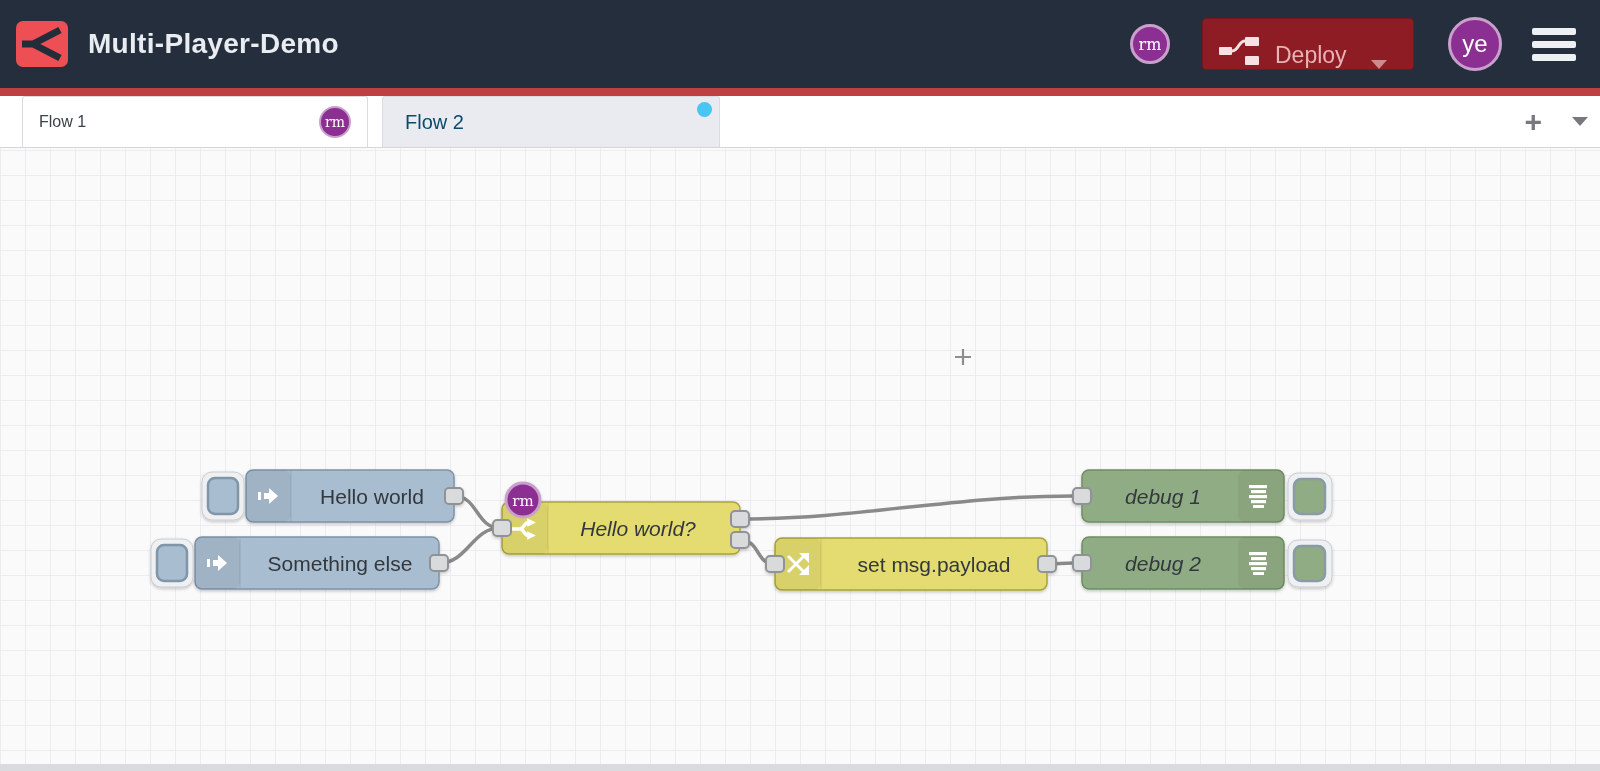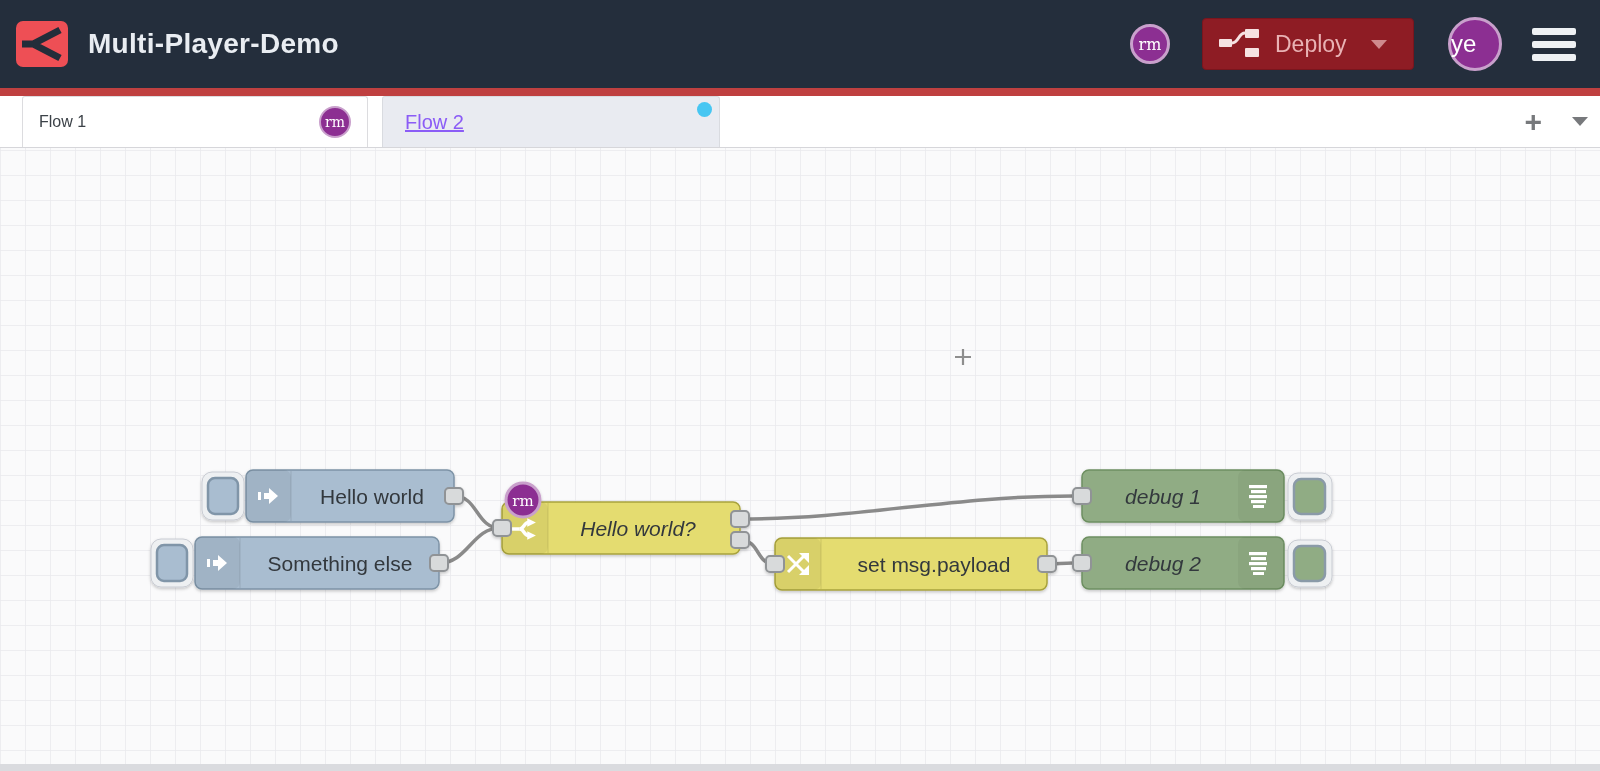--- a/index.html
+++ b/index.html
@@ -21,31 +21,31 @@
   }
   .spacer{flex:1;}
   .presence-badge{
     width:40px;height:40px;border-radius:50%;background:#8c2f92;
     border:3px solid #c9a0cc;display:flex;align-items:center;justify-content:center;
     color:#fff;font-family:"DejaVu Serif", serif;font-size:16px;margin-right:32px;
     box-sizing:border-box;
   }
   .deploy-btn{
     height:52px;min-width:212px;background:#8e1c24;border:1px solid #7a151d;
-    border-radius:4px;display:flex;align-items:center;gap:14px;
+    border-radius:4px;display:flex;align-items:flex-end;gap:14px;
     padding:0 16px;box-sizing:border-box;cursor:pointer;
   }
   .deploy-btn .deploy-label{color:#e9b2b4;font-size:23px;}
   .caret-down{
     width:0;height:0;border-left:8px solid transparent;border-right:8px solid transparent;
     border-top:9px solid #cf8a8d;margin-left:10px;
   }
   .avatar{
     width:54px;height:54px;border-radius:50%;background:#8c2f92;
-    border:3px solid #c9a0cc;display:flex;align-items:center;
+    border:3px solid #c9a0cc;display:flex;align-items:center;justify-content:center;
     color:#fff;font-size:24px;margin-left:34px;margin-right:30px;box-sizing:border-box;
   }
   .hamburger{display:flex;flex-direction:column;gap:6px;cursor:pointer;}
   .hamburger span{display:block;width:44px;height:7px;background:#eef1f4;border-radius:2px;}
 
   
   .deploy-line{height:8px;background:#bf4040;flex:0 0 auto;}
 
   
   .tabbar{
@@ -57,21 +57,21 @@
     width:346px;margin-left:22px;background:#fff;
     border:1px solid #dcdcdf;border-bottom:none;border-radius:3px 3px 0 0;
     padding-left:16px;
   }
   .tab.active .tab-label{font-size:16px;color:#3c4248;}
   .tab.inactive{
     width:338px;margin-left:14px;background:#e9ebf1;
     border:1px solid #d9dbe0;border-bottom:none;border-radius:3px 3px 0 0;
     padding-left:22px;
   }
-  .tab.inactive .tab-label{font-size:20px;color:#8b5cf6;text-decoration:underline;}
+  .tab.inactive .tab-label{font-size:20px;color:#0c4a6e;}
   .tab-badge{
     position:absolute;right:16px;top:50%;transform:translateY(-50%);
     width:32px;height:32px;border-radius:50%;background:#8c2f92;border:2px solid #c9a0cc;
     display:flex;align-items:center;justify-content:center;color:#fff;
     font-family:"DejaVu Serif", serif;font-size:14px;box-sizing:border-box;
   }
   .activity-dot{
     position:absolute;top:5px;right:7px;width:15px;height:15px;border-radius:50%;
     background:#47c6f2;
   }

